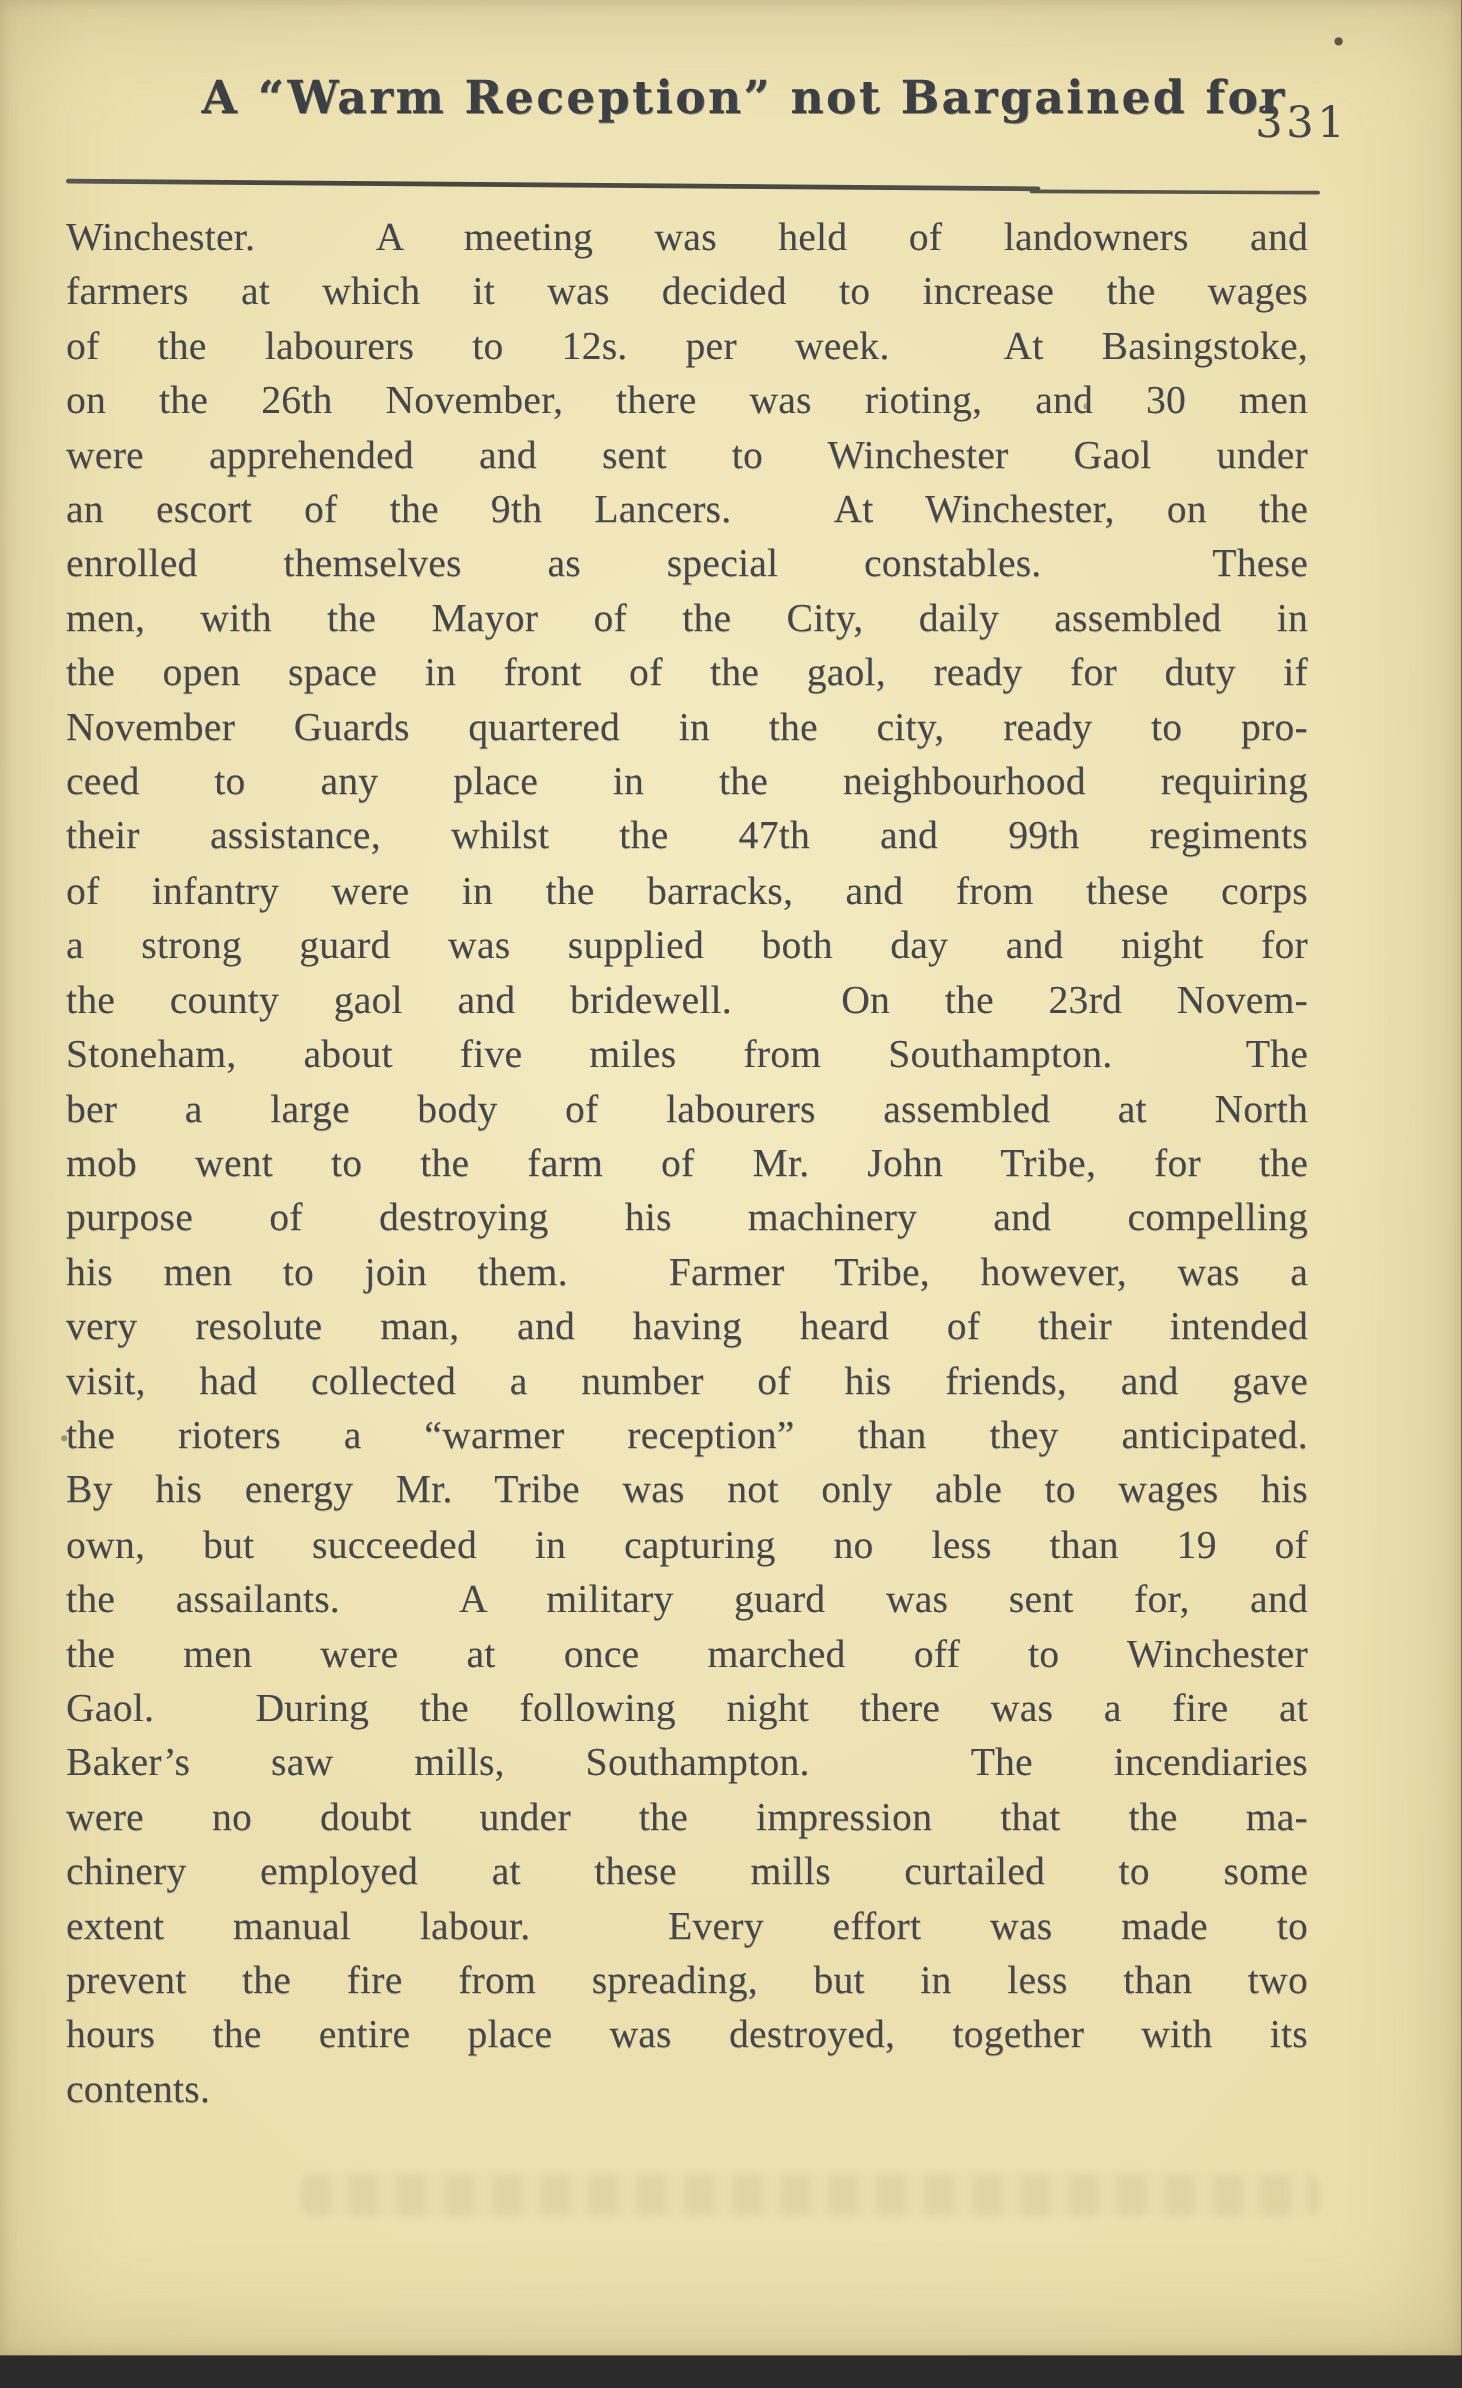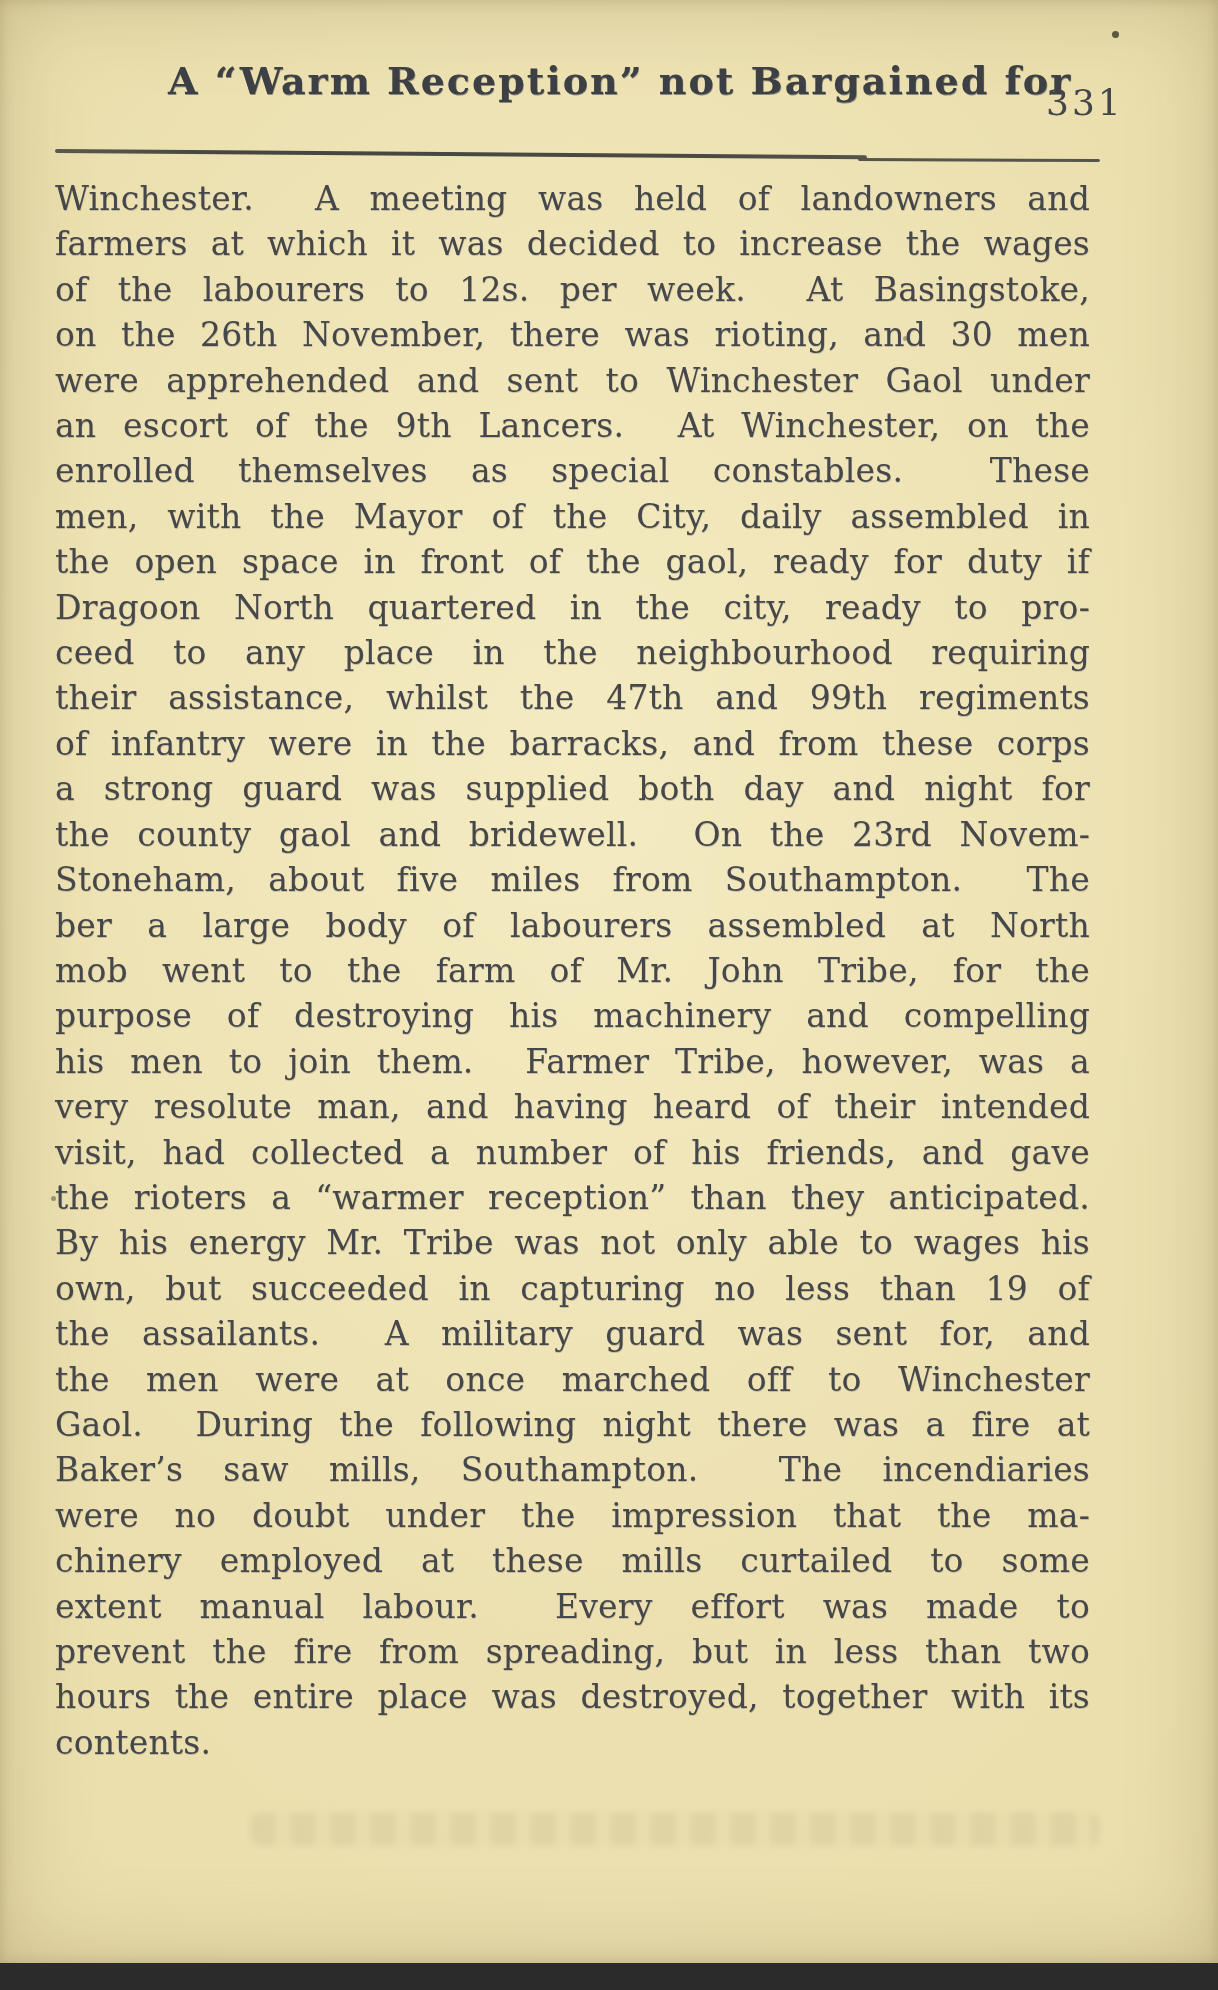--- a/index.html
+++ b/index.html
@@ -73,20 +73,21 @@
     font-size: 33px;
     line-height: 45.4px;
     color: #46474a;
     letter-spacing: 0.2px;
   }
   .body-text .line {
     text-align: justify;
     text-align-last: justify;
     white-space: normal;
     text-shadow: 0.4px 0.5px 0 rgba(70,71,74,0.25);
+    font-family: Liberation Serif, serif;
   }
   .body-text .line.last {
     text-align-last: left;
   }
 
   .ink-speck {
     position: absolute;
     border-radius: 50%;
     pointer-events: none;
   }
@@ -123,21 +124,21 @@
   <div class="body-text">
       <div class="line">Winchester.&nbsp; A meeting was held of landowners and</div>
       <div class="line">farmers at which it was decided to increase the wages</div>
       <div class="line">of the labourers to 12s. per week.&nbsp; At Basingstoke,</div>
       <div class="line">on the 26th November, there was rioting, and 30 men</div>
       <div class="line">were apprehended and sent to Winchester Gaol under</div>
       <div class="line">an escort of the 9th Lancers.&nbsp; At Winchester, on the</div>
       <div class="line">enrolled themselves as special constables.&nbsp; These</div>
       <div class="line">men, with the Mayor of the City, daily assembled in</div>
       <div class="line">the open space in front of the gaol, ready for duty if</div>
-      <div class="line">Dragoon North quartered in the city, ready to pro-</div>
+      <div class="line">November Guards quartered in the city, ready to pro-</div>
       <div class="line">ceed to any place in the neighbourhood requiring</div>
       <div class="line">their assistance, whilst the 47th and 99th regiments</div>
       <div class="line">of infantry were in the barracks, and from these corps</div>
       <div class="line">a strong guard was supplied both day and night for</div>
       <div class="line">the county gaol and bridewell.&nbsp; On the 23rd Novem-</div>
       <div class="line">Stoneham, about five miles from Southampton.&nbsp; The</div>
       <div class="line">ber a large body of labourers assembled at North</div>
       <div class="line">mob went to the farm of Mr. John Tribe, for the</div>
       <div class="line">purpose of destroying his machinery and compelling</div>
       <div class="line">his men to join them.&nbsp; Farmer Tribe, however, was a</div>

